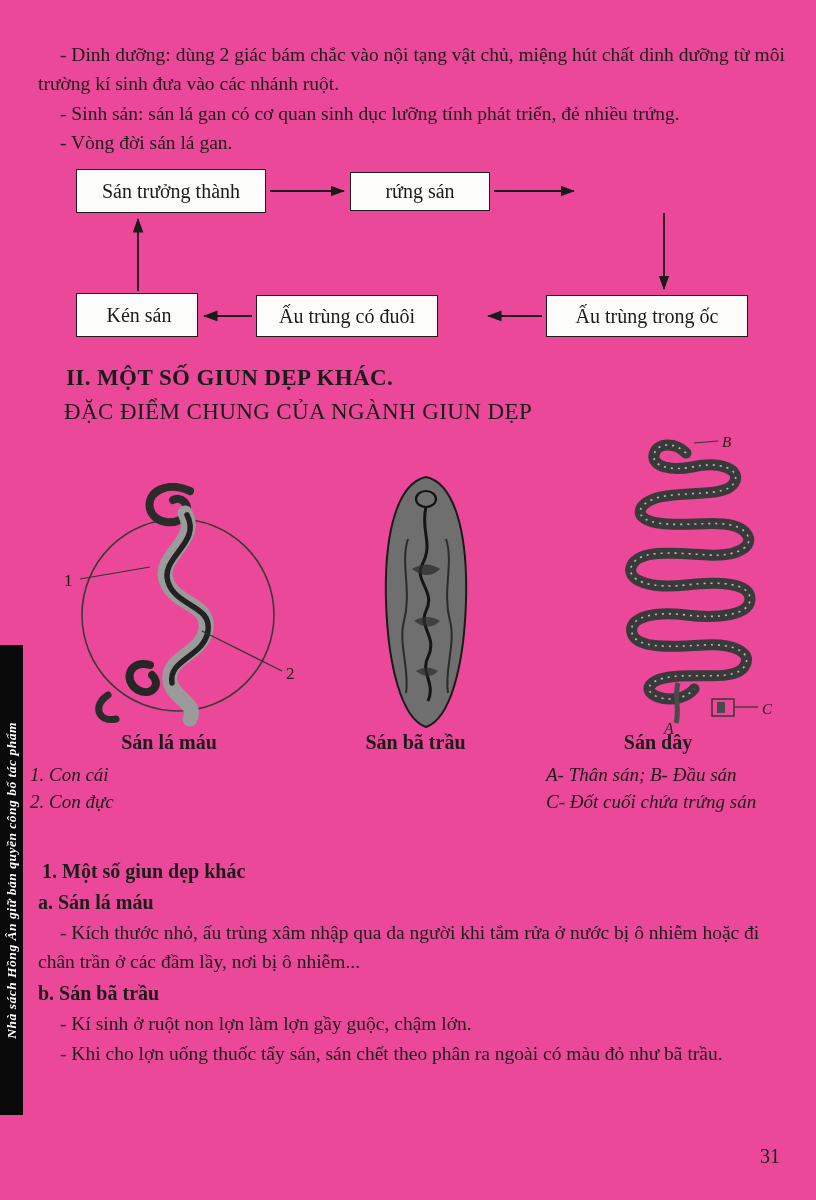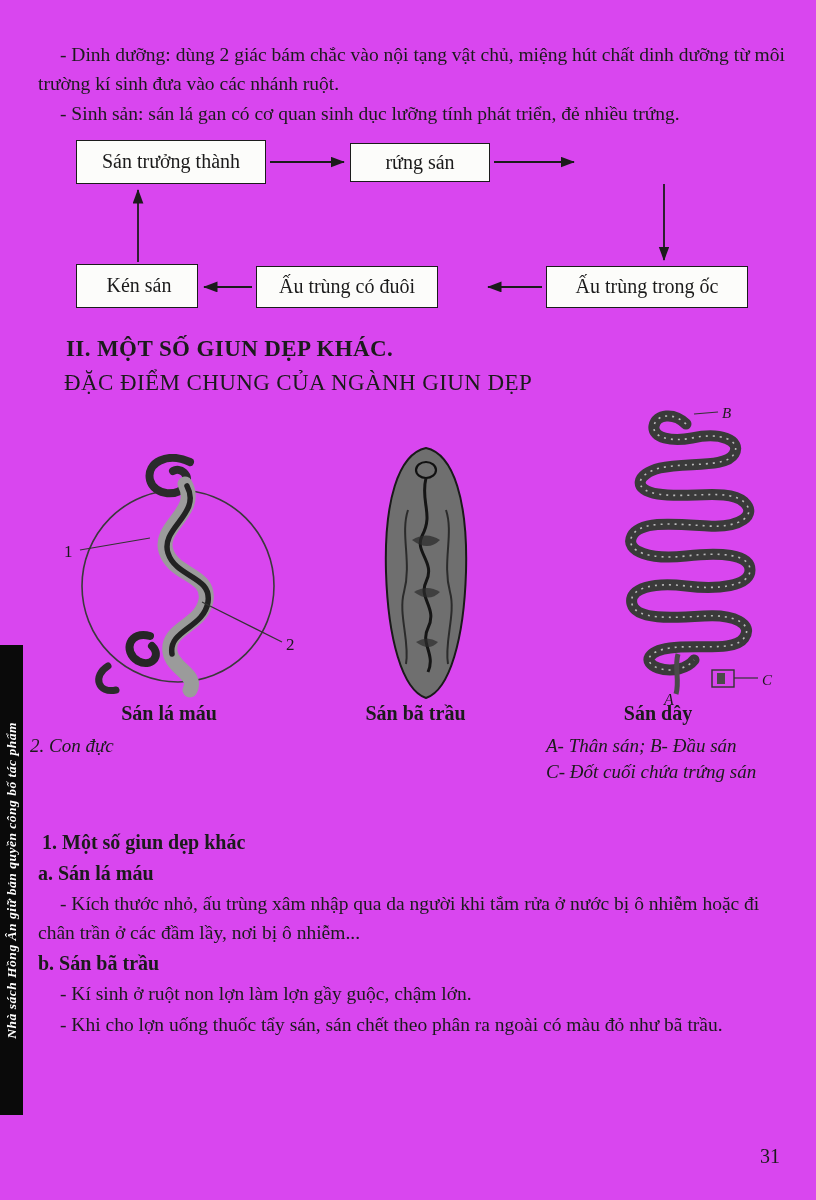--- a/index.html
+++ b/index.html
@@ -1,19 +1,19 @@
 <!DOCTYPE html>
 <html><head>
 <meta charset="utf-8">
 <style>
   * { margin:0; padding:0; box-sizing:border-box; }
   body { background:#888; }
   .page {
     position:relative; width:816px; height:1200px; margin:0 auto;
-    background:#d946ef; color:#1b1b1b; overflow:hidden;
+    background:#ec4899; color:#1b1b1b; overflow:hidden;
     font-family:"Liberation Serif","DejaVu Serif",serif;
   }
   .content { position:absolute; left:38px; top:40px; width:752px; }
   .para { font-size:19.5px; line-height:1.5; text-indent:22px; }
   .bold-line { font-size:20px; font-weight:bold; line-height:1.45; margin-top:2px; }
   .bold-line.indented { text-indent:4px; }
 
   
   .flowchart { position:relative; width:750px; height:172px; margin-top:12px; margin-bottom:4px; }
   .fbox {
@@ -69,20 +69,21 @@
 </style>
 </head>
 <body>
 
 <div class="page">
 
   <div class="content">
 
     <p class="para">- Dinh dưỡng: dùng 2 giác bám chắc vào nội tạng vật chủ, miệng hút chất dinh dưỡng từ môi trường kí sinh đưa vào các nhánh ruột.</p>
     <p class="para">- Sinh sản: sán lá gan có cơ quan sinh dục lưỡng tính phát triển, đẻ nhiều trứng.</p>
+    <p class="para">- Vòng đời sán lá gan.</p>
 
     <div class="flowchart">
       <svg class="flow-arrows" width="750" height="172" viewBox="0 0 750 172">
         <defs>
           <marker id="ah" markerWidth="9" markerHeight="8" refX="7.5" refY="3" orient="auto">
             <path d="M0,0 L8,3 L0,6 Z" fill="#1b1b1b"></path>
           </marker>
         </defs>
         <line x1="232" y1="22" x2="306" y2="22" stroke="#1b1b1b" stroke-width="1.8" marker-end="url(#ah)"></line>
         <line x1="456" y1="22" x2="536" y2="22" stroke="#1b1b1b" stroke-width="1.8" marker-end="url(#ah)"></line>
@@ -138,20 +139,21 @@
         <rect x="181" y="271" width="8" height="11" fill="#4a4a4a"></rect>
         <line x1="198" y1="276" x2="222" y2="276" stroke="#333" stroke-width="1.2"></line>
         <text x="226" y="283" font-size="15" font-style="italic" fill="#1b1b1b">C</text>
       </svg>
 
       <div class="caption cap1">Sán lá máu</div>
       <div class="caption cap2">Sán bã trầu</div>
       <div class="caption cap3">Sán dây</div>
 
       <div class="fig-notes notes1">
+        <div>1. Con cái</div>
         <div>2. Con đực</div>
       </div>
       <div class="fig-notes notes3">
         <div>A- Thân sán; B- Đầu sán</div>
         <div>C- Đốt cuối chứa trứng sán</div>
       </div>
     </div>
 
     <div class="section">
       <div class="bold-line indented">1. Một số giun dẹp khác</div>

